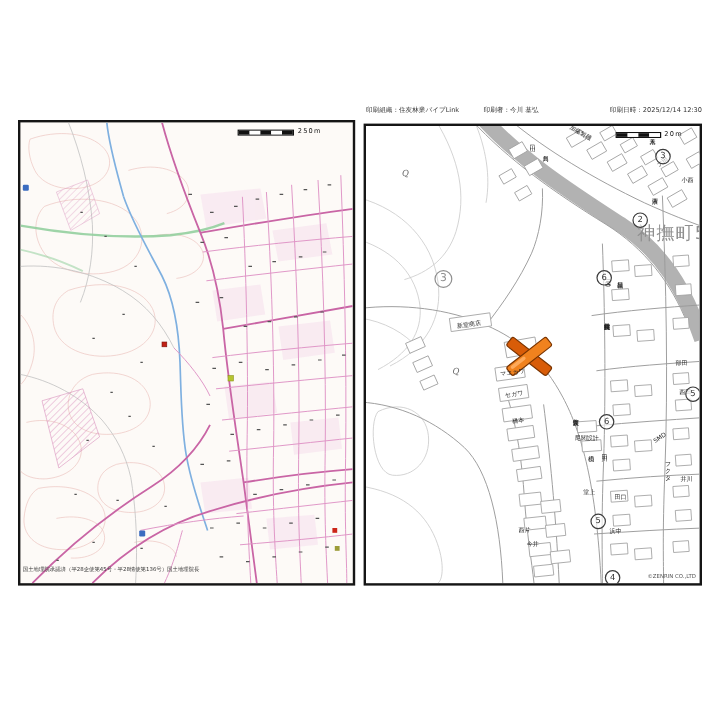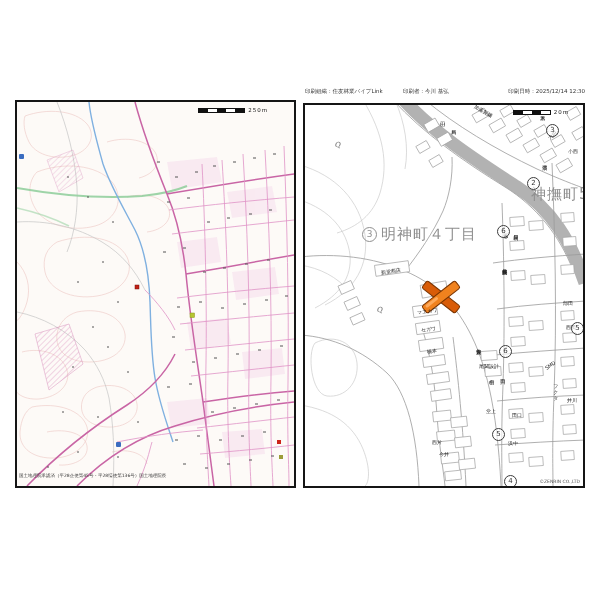--- a/index.html
+++ b/index.html
@@ -279,21 +279,20 @@
         <span class="seg"></span>
           <span class="seg"></span>
           <span class="seg"></span>
           <span class="seg"></span>
       </span>
       <span class="sc-label">20m</span>
     </div>
 
     <div class="district" style="left:57px;top:120px;">
       <span class="circ-g">3</span>
-      <span class="dtext">明神町４丁目</span>
     </div>
     <div class="district" style="left:226px;top:80px;">
       <span class="dtext">神撫町5</span>
     </div>
 
     <span class="circ" style="left:241px;top:19px;">3</span>
     <span class="circ" style="left:222px;top:72px;">2</span>
     <span class="circ" style="left:192px;top:120px;">6</span>
     <span class="circ" style="left:266px;top:217px;">5</span>
     <span class="circ" style="left:194px;top:240px;">6</span>

